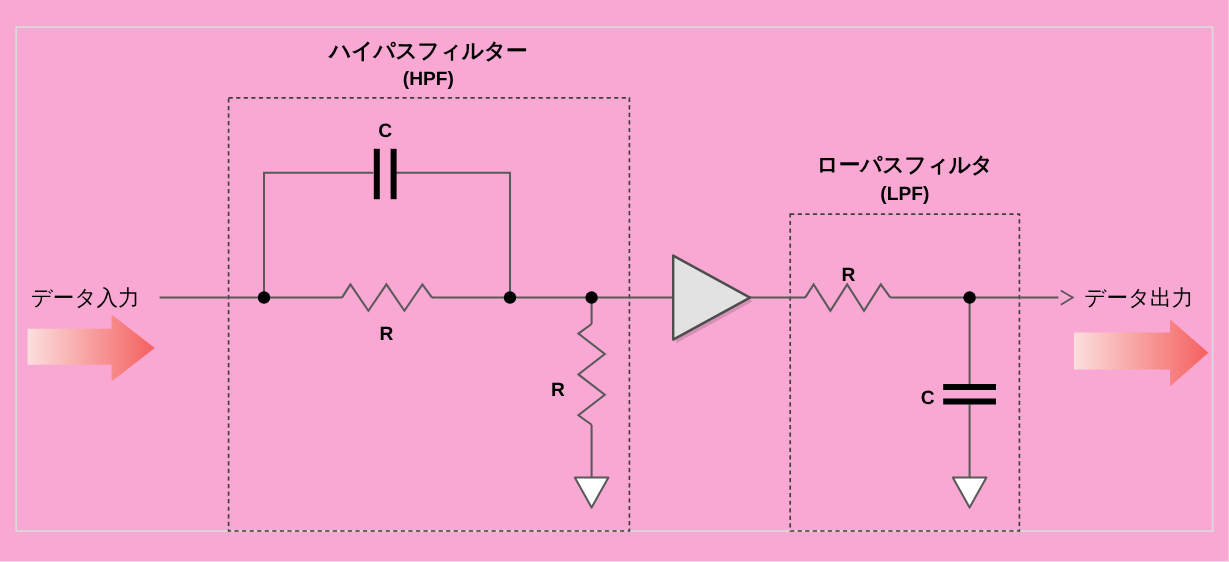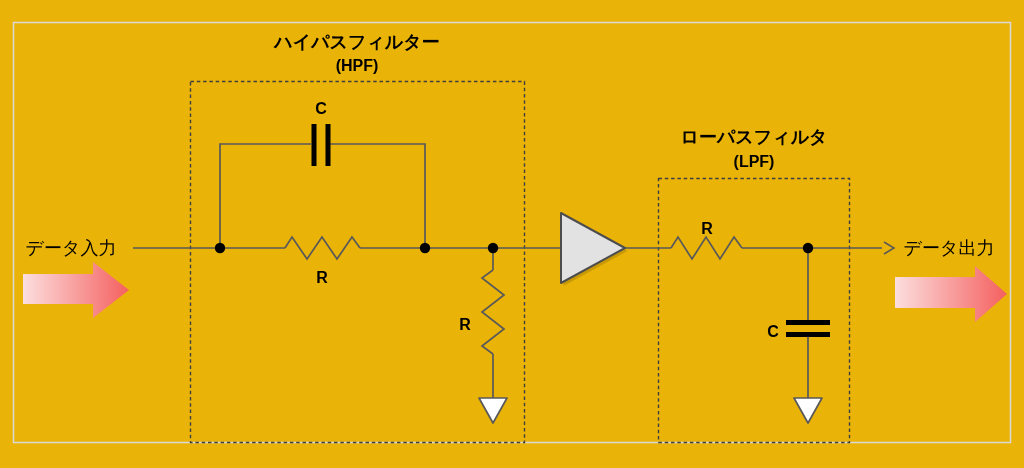--- a/index.html
+++ b/index.html
@@ -4,21 +4,21 @@
 <style>
   html, body {
     margin: 0;
     padding: 0;
     background: #ffffff;
   }
   .stage {
     position: relative;
     width: 1024px;
     height: 468px;
-    background: #eab308;
+    background: #f9a8d4;
     overflow: hidden;
     font-family: "Liberation Sans", sans-serif;
   }
   .stage svg {
     position: absolute;
     left: 0;
     top: 0;
   }
   text {
     font-family: "Liberation Sans", sans-serif;

